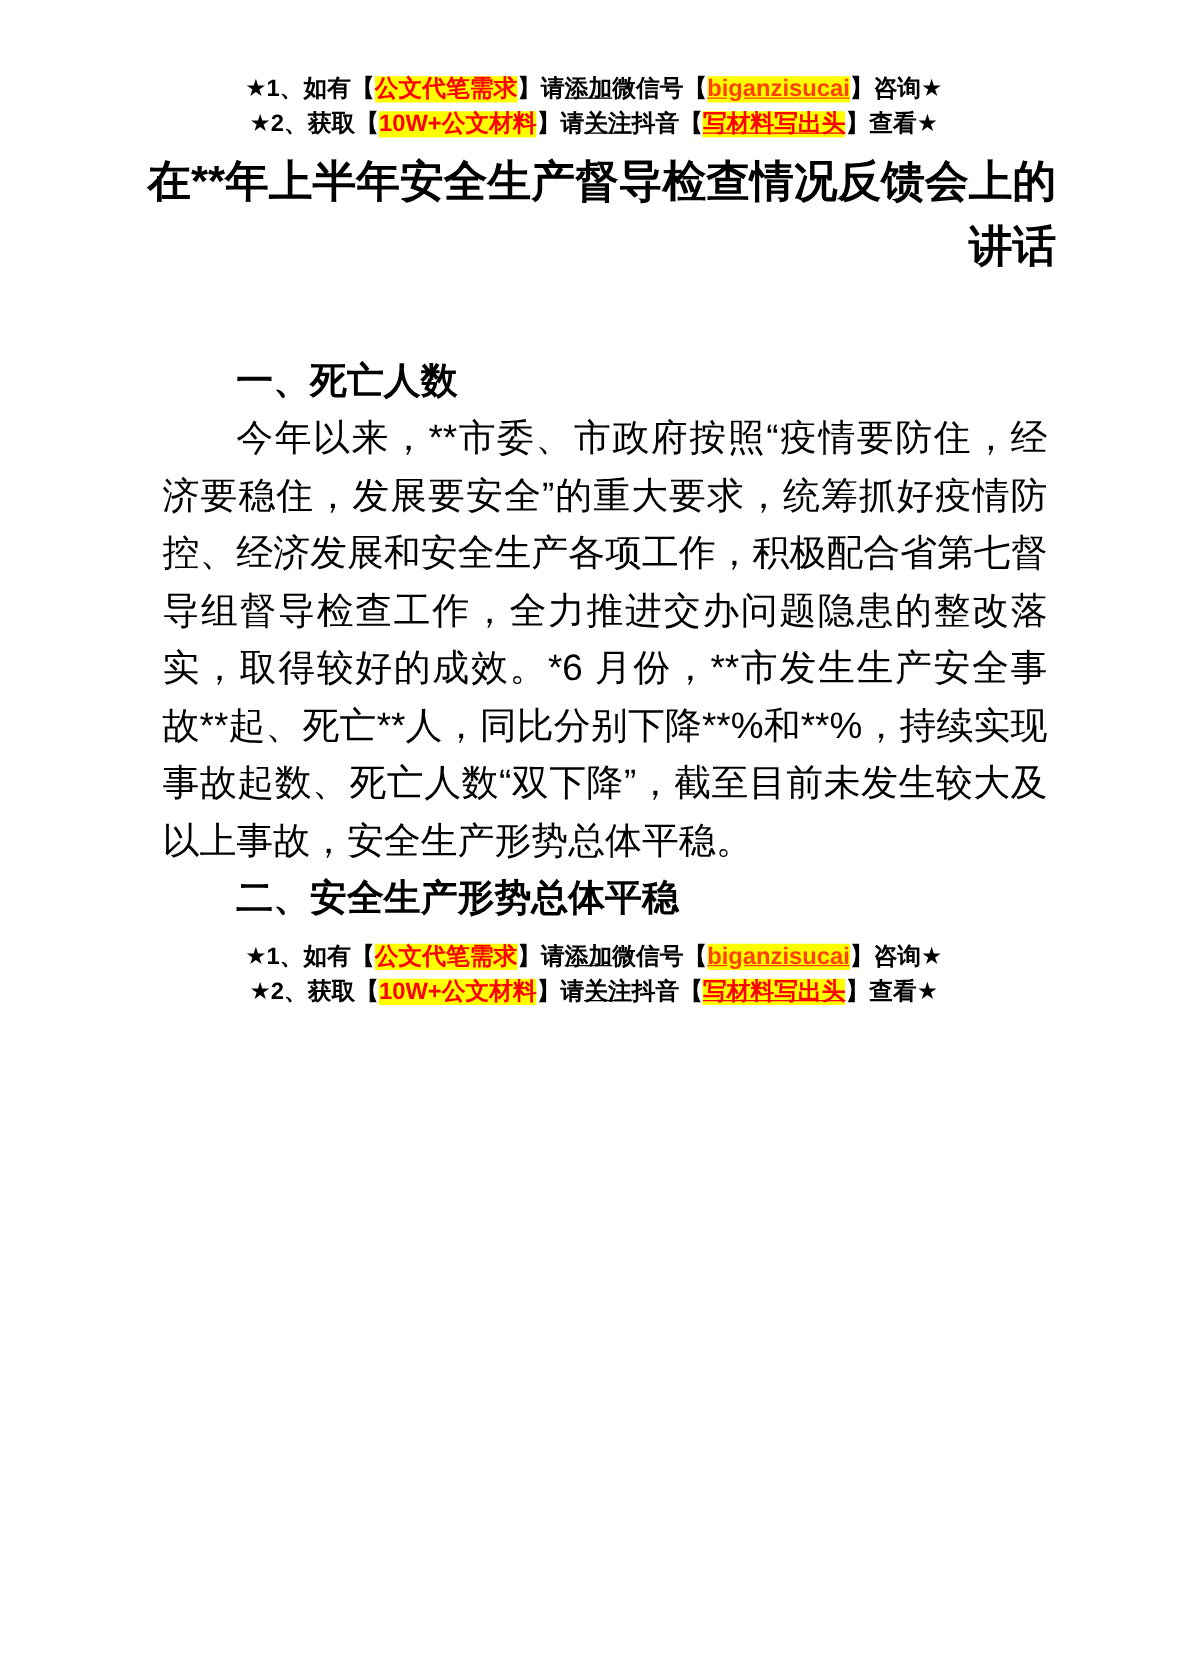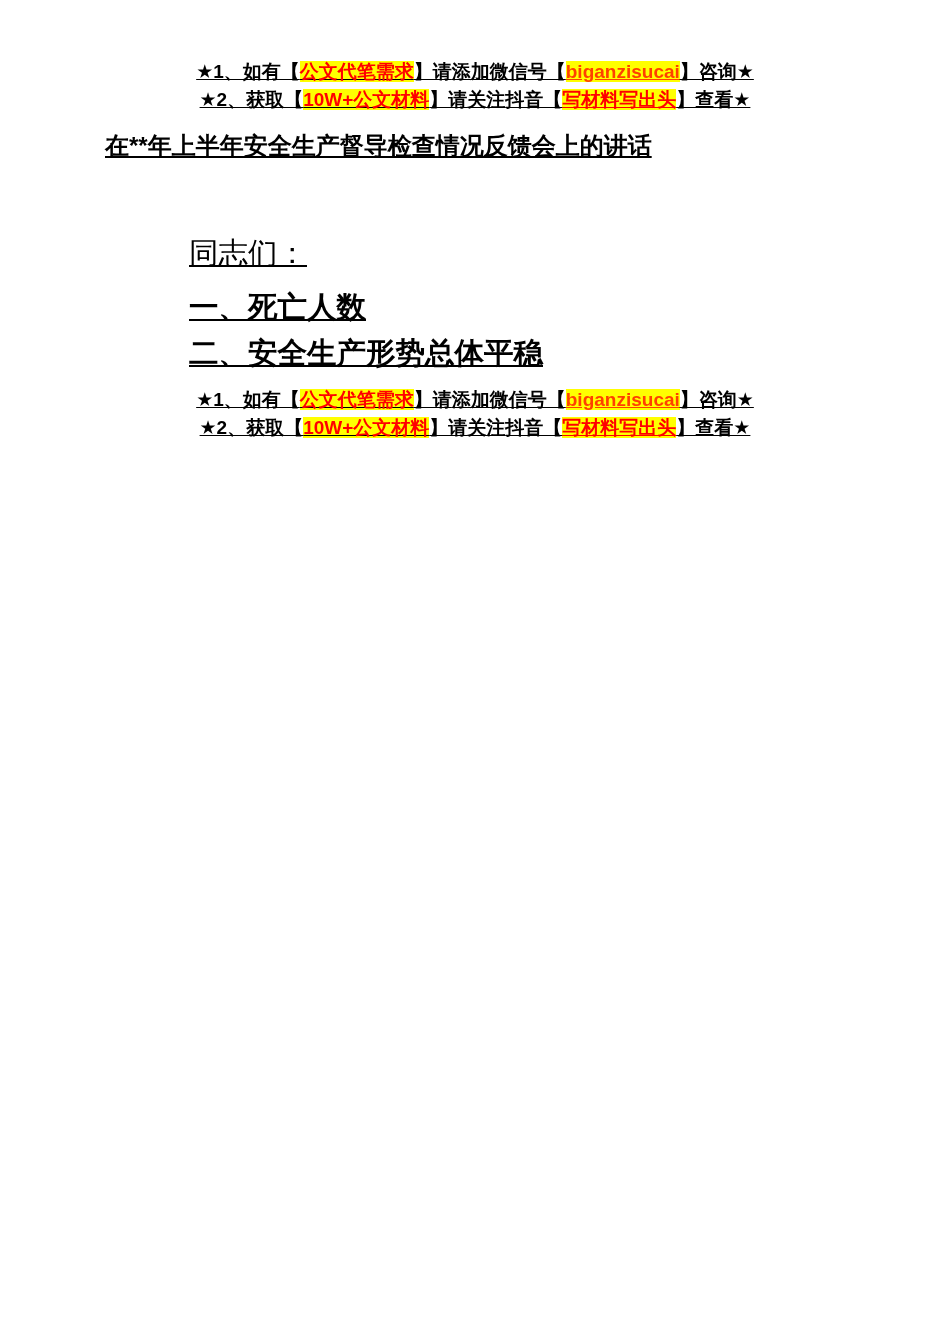--- a/index.html
+++ b/index.html
@@ -7,38 +7,38 @@
   }
   *{box-sizing:border-box;}
   html,body{margin:0;padding:0;}
   body{
     width:950px;height:1344px;
     background:var(--paper);
     color:var(--ink);
     font-family:"Liberation Sans","DejaVu Sans",sans-serif;
     overflow:hidden;
   }
-  .page{width:950px;height:1280px;overflow:hidden;text-decoration:underline;}
+  .page{width:950px;height:1280px;overflow:hidden;}
   .promo{
     text-align:center;
     font-weight:bold;
     font-size:19px;
     line-height:28px;
     white-space:nowrap;
   }
   .promo-header{padding-top:58px;}
   .promo-footer{margin-top:10px;}
   .promo .hl-red{background:var(--hl);color:var(--red);}
   .promo .hl-orange{background:var(--hl);color:var(--orange);}
   .promo .u{text-decoration:underline;}
   .doc-title{
-    font-size:24px;
+    font-size:35px;
     font-weight:bold;
     line-height:52px;
-    text-align:left;
+    text-align:right;
     max-width:740px;
     margin:6px auto 58px auto;
   }
   .doc-content{
     width:708px;
     margin-left:130px;
     font-size:29.5px;
     line-height:46px;
     text-align:justify;
   }
@@ -52,22 +52,22 @@
 <div class="page">
 
   <div class="promo promo-header">
       <div class="promo-line"><span>★1、如有【</span><span class="hl-red">公文代笔需求</span><span>】请</span><span class="u">添加</span><span>微信号【</span><span class="hl-orange u">biganzisucai</span><span>】咨询★</span></div>
       <div class="promo-line"><span>★2、获取【</span><span class="hl-red">10W+公文材料</span><span>】请</span><span class="u">关注</span><span>抖音【</span><span class="hl-red u">写材料写出头</span><span>】查看★</span></div>
     </div>
 
   <h1 class="doc-title">在**年上半年安全生产督导检查情况反馈会上的讲话</h1>
 
   <div class="doc-content">
-      <p class="salutation">同志们：</p>
       <p class="heading">一、死亡人数</p>
+      <p class="body">今年以来，**市委、市政府按照“疫情要防住，经济要稳住，发展要安全”的重大要求，统筹抓好疫情防控、经济发展和安全生产各项工作，积极配合省第七督导组督导检查工作，全力推进交办问题隐患的整改落实，取得较好的成效。*6 月份，**市发生生产安全事故**起、死亡**人，同比分别下降**%和**%，持续实现事故起数、死亡人数“双下降”，截至目前未发生较大及以上事故，安全生产形势总体平稳。</p>
       <p class="heading">二、安全生产形势总体平稳</p>
     </div>
 
   <div class="promo promo-footer">
       <div class="promo-line"><span>★1、如有【</span><span class="hl-red">公文代笔需求</span><span>】请</span><span class="u">添加</span><span>微信号【</span><span class="hl-orange u">biganzisucai</span><span>】咨询★</span></div>
       <div class="promo-line"><span>★2、获取【</span><span class="hl-red">10W+公文材料</span><span>】请</span><span class="u">关注</span><span>抖音【</span><span class="hl-red u">写材料写出头</span><span>】查看★</span></div>
     </div>
 
 </div>
 

